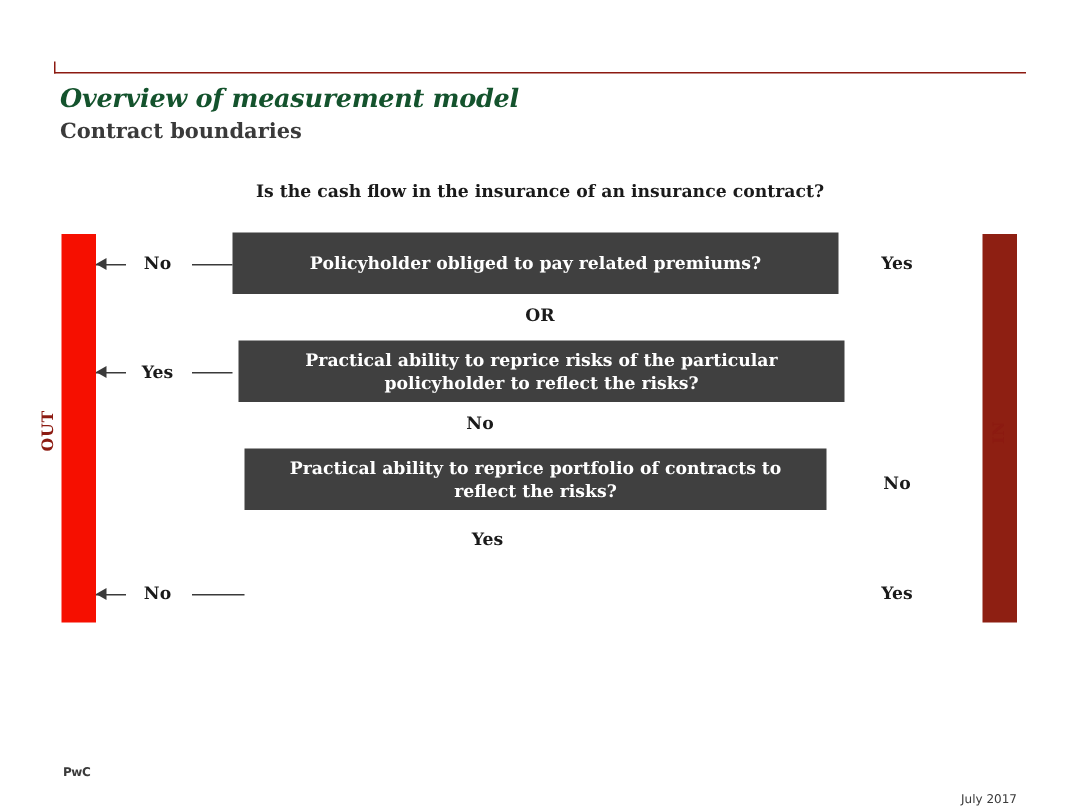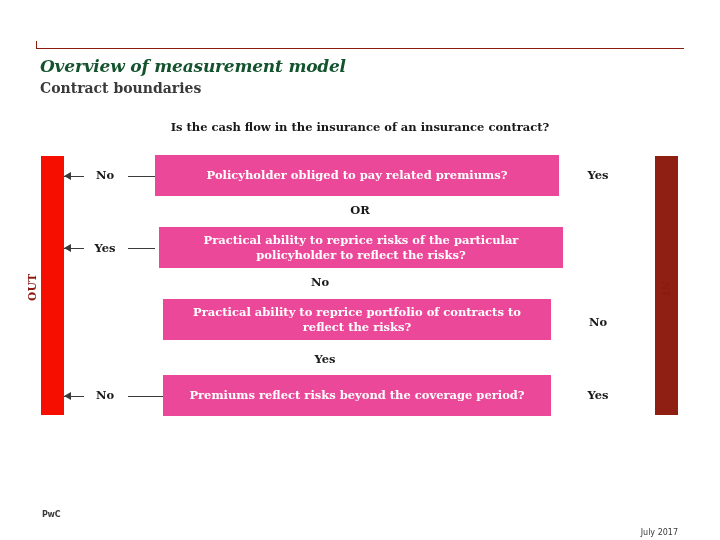--- a/index.html
+++ b/index.html
@@ -106,21 +106,21 @@
   }
   .bar-label.in {
     left: 660px;
     top: 268px;
     height: 40px;
   }
 
   
   .box {
     position: absolute;
-    background: #ec4899;
+    background: #404040;
     color: #ffffff;
     font-family: "DejaVu Serif", serif;
     font-size: 11.5px;
     font-weight: bold;
     text-align: center;
     display: flex;
     align-items: center;
     justify-content: center;
     padding: 0 8px;
     box-sizing: border-box;
@@ -234,21 +234,20 @@
   <div class="question-top">Is the cash flow in the insurance of an insurance contract?</div>
 
   <div class="bar-out"></div>
   <div class="bar-in"></div>
   <div class="bar-label out">OUT</div>
   <div class="bar-label in">IN</div>
 
   <div class="box box1">Policyholder obliged to pay related premiums?</div>
   <div class="box box2">Practical ability to reprice risks of the particular policyholder to reflect the risks?</div>
   <div class="box box3">Practical ability to reprice portfolio of contracts to reflect the risks?</div>
-  <div class="box box4">Premiums reflect risks beyond the coverage period?</div>
 
   <div class="or-label">OR</div>
 
   <div class="conn conn-l1"></div>
   <div class="conn conn-r1"></div>
   <div class="arrow-left arr1"></div>
 
   <div class="conn conn-l2"></div>
   <div class="conn conn-r2"></div>
   <div class="arrow-left arr2"></div>

